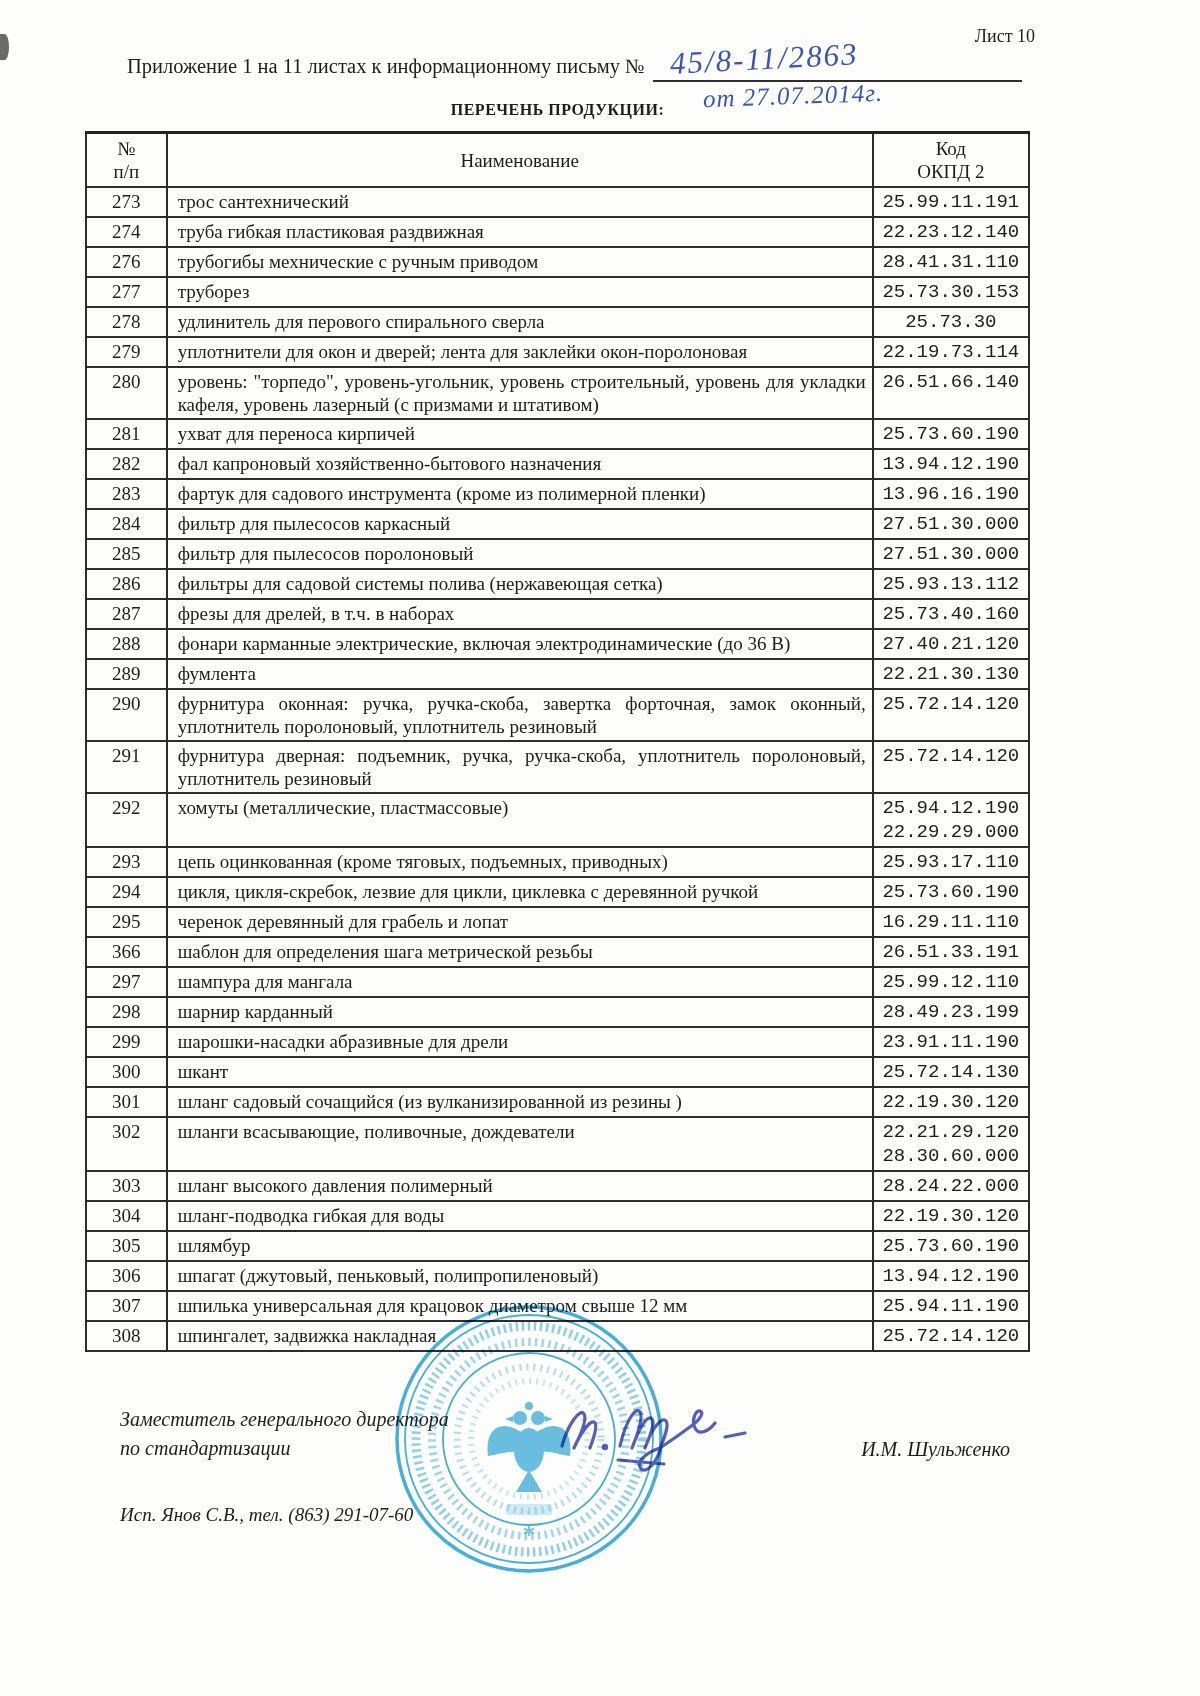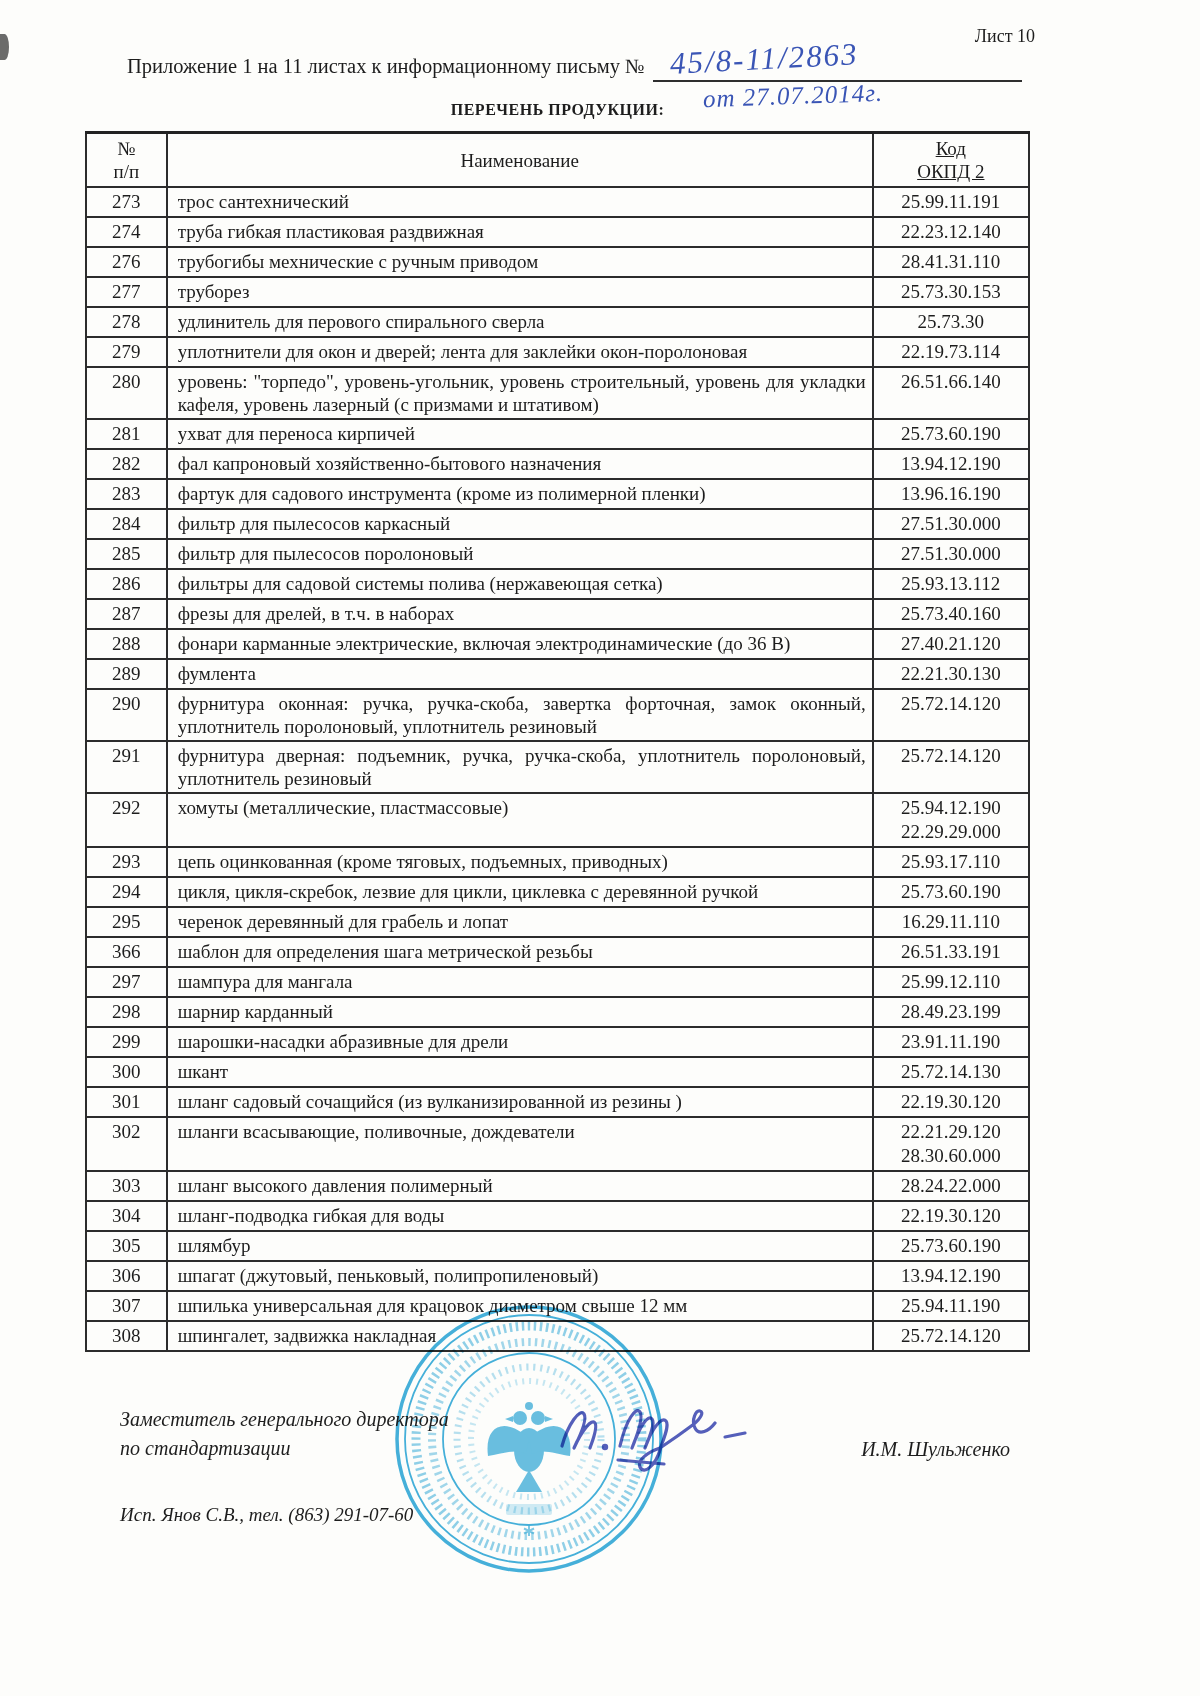--- a/index.html
+++ b/index.html
@@ -61,25 +61,25 @@
     vertical-align:top;
     font-weight:400;
   }
   table.product thead th{
     text-align:center;vertical-align:middle;
     border-top:3px solid #222;
     padding:3px 4px;
   }
   .col-num{width:70px;}
   .col-name{width:690px;}
-  .col-code{width:145px;text-decoration:underline;}
+  .col-code{width:145px;}
   .cell-num{text-align:center;}
   .cell-name{text-align:justify;padding-left:10px !important;margin-left:48px;}
   .cell-code{text-align:center;}
-  .code-line{line-height:24px;}
+  .code-line{line-height:24px;font-family:Liberation Mono, monospace;}
   .footer{
     position:absolute;left:120px;top:1408px;right:120px;
     font-size:20px;
     font-style:italic;
   }
   .position-l1{margin:0;}
   .position-l2{margin:6px 0 0 0;}
   .signer-name{
     position:absolute;right:70px;top:30px;
   }

